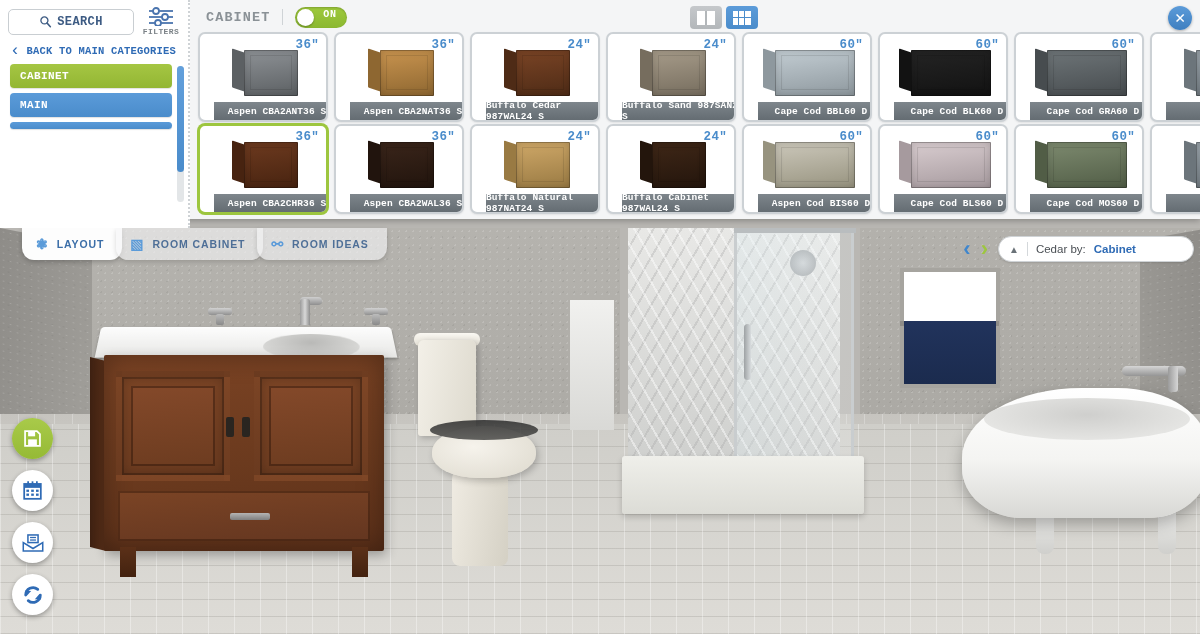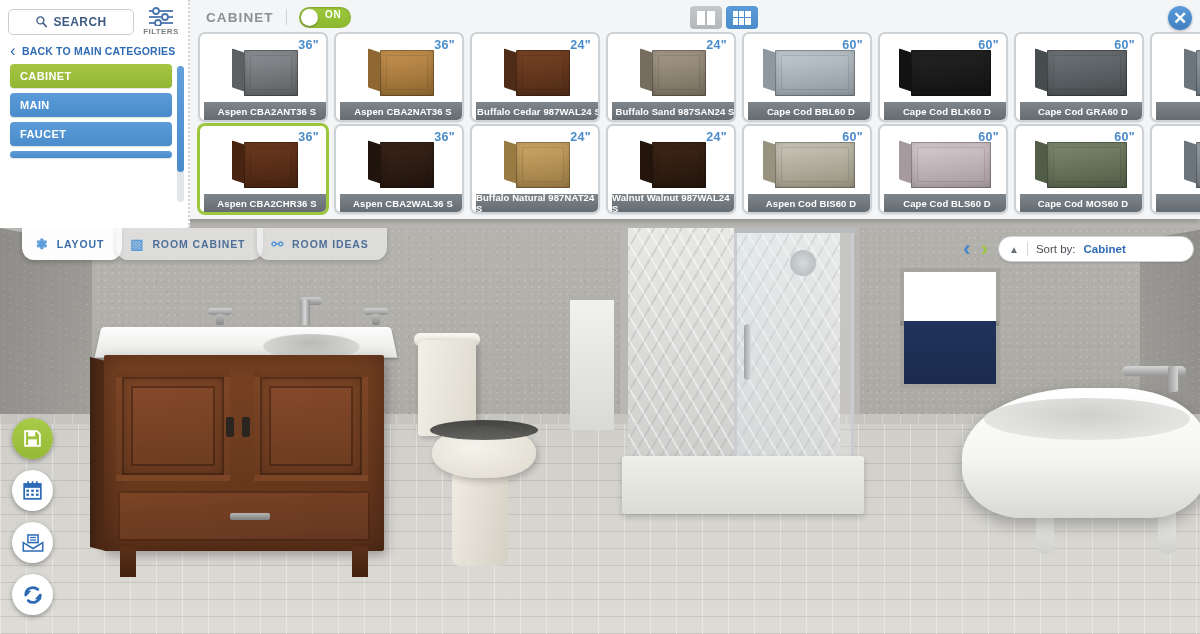--- a/index.html
+++ b/index.html
@@ -162,20 +162,21 @@
 
   
   .towel { position:absolute; left:570px; top:300px; width:44px; height:130px;
     background: linear-gradient(180deg,#f1f1ef,#d9d9d6); }
 
   
   .top-panel {
     position: absolute; left: 0; top: 0; width: 1200px; height: 219px;
     background: #f4f5f6; z-index: 30;
     box-shadow: 0 2px 6px rgba(0,0,0,.25);
+    font-family: Liberation Mono, monospace;
   }
   .left-col { position:absolute; left:0; top:0; width:190px; height:228px; background:#fff;
     border-right: 2px dotted #cfd3d6; }
 
   .search-row { display:flex; align-items:center; padding:7px 6px 0 8px; gap: 6px; }
   .search-box {
     flex: 1; height: 26px; border: 1px solid #c9ced2; border-radius: 5px;
     background: #fff; display:flex; align-items:center; justify-content:center; gap:5px;
     color:#3d5b83; font-size: 12px; font-weight: 700; letter-spacing:.4px; cursor:pointer;
   }
@@ -245,21 +246,21 @@
   .tile-img { position:absolute; left: 0; top: 9px; width: 130px; height: 60px;
     display:flex; align-items:center; justify-content:center; }
   .cab3d { position:relative; height: 46px; }
   .cab3d .face { position:absolute; border-radius:1px; }
   .cab3d .front { left: 12px; top: 0; right: 0; bottom: 0;
     box-shadow: inset 0 0 0 1px rgba(0,0,0,.25), inset 0 0 10px rgba(0,0,0,.18); }
   .cab3d .side { left: 0; top: 3px; width: 14px; bottom: 4px;
     transform: skewY(18deg); transform-origin: right top; }
   .cab3d .lines { position:absolute; left:18px; top:5px; right:6px; bottom:6px;
     box-shadow: inset 0 0 0 1px rgba(0,0,0,.18); opacity:.55; }
-  .tile-label { position:absolute; left:4px; bottom:0; width:100%; height: 18px;
+  .tile-label { position:absolute; left:14px; bottom:0; width:100%; height: 18px;
     background: linear-gradient(180deg,#7e868c,#646c72);
     color:#fff; font-size: 9.5px; font-weight: 700; display:flex; align-items:center;
     justify-content:center; letter-spacing:.1px; }
 
   
   .tabs { position:absolute; left: 22px; top: 228px; display:flex; align-items:flex-start; z-index: 28; }
   .tab { height: 32px; padding: 0 18px 0 14px; display:flex; align-items:center; gap: 8px;
     border-radius: 0 0 12px 12px; cursor:pointer;
     font-size: 10.5px; font-weight: 800; letter-spacing: .9px; color:#3b6ea8; }
   .tab.active { background:#fdfdfd; box-shadow: 0 2px 5px rgba(0,0,0,.22); }
@@ -401,23 +402,20 @@
         <span>BACK TO MAIN CATEGORIES</span>
       </div>
 
       <div class="cat-list">
         <div class="cat active">
           <span>CABINET</span>
         </div>
         <div class="cat">
           <span>MAIN</span>
         </div>
-        <div class="cat">
-          <span>FAUCET</span>
-        </div>
         <div class="cat partial"></div>
 
         <div class="cat-scrollbar">
           <div class="cat-scroll-thumb"></div>
         </div>
       </div>
     </div>
 
     <div class="right-col">
       <div class="cab-header">
@@ -568,21 +566,21 @@
             </div>
             <div class="tile">
               <div class="tile-size">24"</div>
               <div class="tile-img">
                 <div class="cab3d" style="width: 66px;">
                   <div class="face side" style="background: rgb(35, 21, 12);"></div>
                   <div class="face front" style="background: linear-gradient(172deg, rgb(63, 39, 23), rgb(35, 21, 12));"></div>
                   <div class="lines"></div>
                 </div>
               </div>
-              <div class="tile-label">Walnut Walnut 987WAL24 S</div>
+              <div class="tile-label">Buffalo Cabinet 987WAL24 S</div>
             </div>
             <div class="tile">
               <div class="tile-size">60"</div>
               <div class="tile-img">
                 <div class="cab3d" style="width: 92px;">
                   <div class="face side" style="background: rgb(151, 147, 127);"></div>
                   <div class="face front" style="background: linear-gradient(172deg, rgb(204, 200, 187), rgb(151, 147, 127));"></div>
                   <div class="lines"></div>
                 </div>
               </div>
@@ -639,21 +637,21 @@
       <span>ROOM IDEAS</span>
     </div>
   </div>
 
   <div class="sortbar">
     <span class="nav-arrow prev">‹</span>
     <span class="nav-arrow next">›</span>
     <div class="sort-select">
       <span class="sort-caret">▲</span>
       <span class="sort-div"></span>
-      <span>Sort by:</span>
+      <span>Cedar by:</span>
       <span class="sort-val">Cabinet</span>
     </div>
   </div>
 
   <div class="actions">
     <div class="abtn green">
       <svg width="21" height="21" viewBox="0 0 24 24">
         <path d="M3.5 3.5h13.5l3.5 3.5v13.5h-17z" fill="none" stroke="#fff" stroke-width="2"></path>
         <rect x="7" y="3.5" width="8" height="6" fill="#fff"></rect>
         <rect x="7" y="13" width="10" height="7" fill="#fff"></rect>

